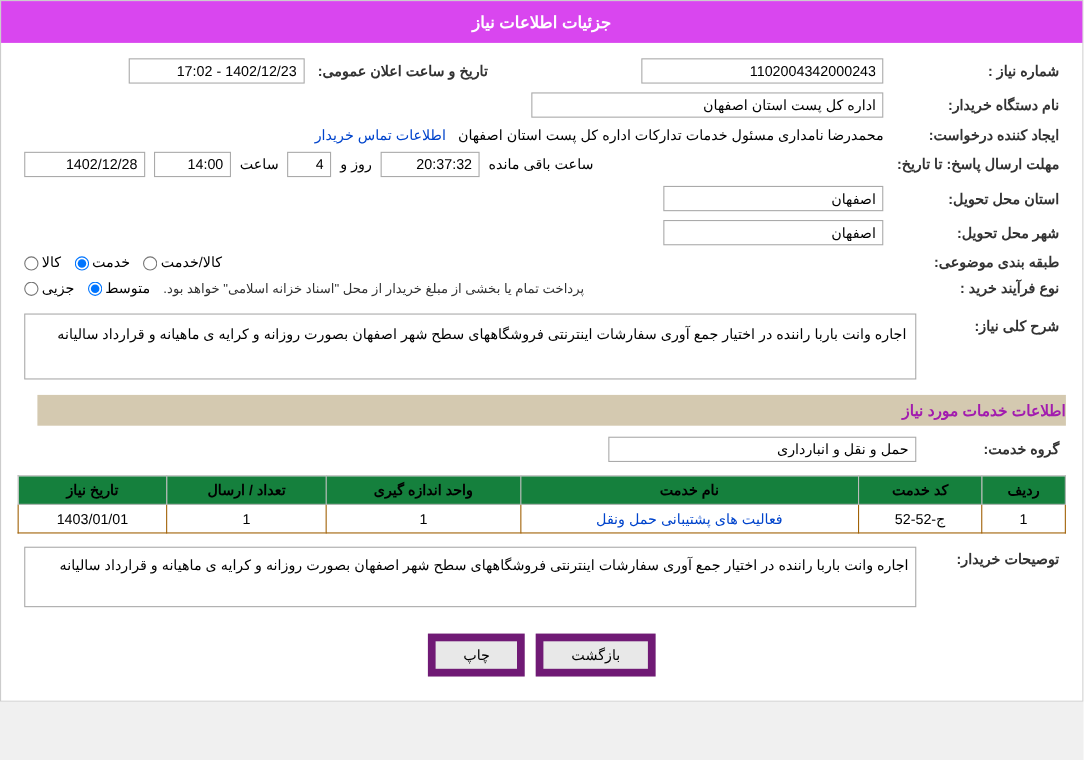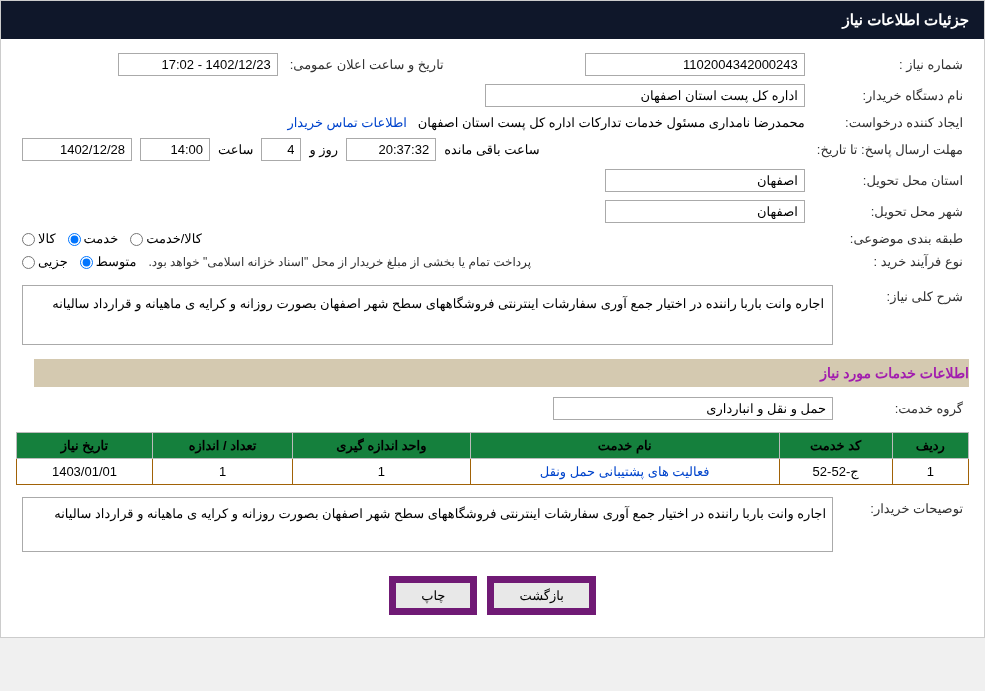--- a/index.html
+++ b/index.html
@@ -9,43 +9,43 @@
       background: #f0f0f0;
       direction: rtl;
     }
     .page-wrapper {
       max-width: 985px;
       margin: 0 auto;
       background: #fff;
       border: 1px solid #ccc;
     }
     .header-bar {
-      background: #0f172a;
+      background: #d946ef;
       color: #fff;
-      text-align: right;
+      text-align: center;
       padding: 10px 15px;
       font-size: 15px;
       font-weight: bold;
     }
     .content {
       padding: 10px 15px;
     }
     .info-table {
       width: 100%;
       border-collapse: collapse;
       margin-bottom: 8px;
     }
     .info-table td {
       padding: 4px 6px;
       vertical-align: middle;
       font-size: 13px;
     }
     .label-cell {
       color: #333;
-      font-weight: normal;
+      font-weight: bold;
       white-space: nowrap;
       text-align: right;
       width: 130px;
     }
     .value-cell {
       text-align: right;
     }
     .input-box {
       border: 1px solid #aaa;
       background: #fff;
@@ -289,21 +289,21 @@
     </tbody>
       </table>
 
     <table class="data-table">
       <thead>
         <tr>
           <th>ردیف</th>
           <th>کد خدمت</th>
           <th>نام خدمت</th>
           <th>واحد اندازه گیری</th>
-          <th>تعداد / اندازه</th>
+          <th>تعداد / ارسال</th>
           <th>تاریخ نیاز</th>
         </tr>
       </thead>
       <tbody>
         <tr class="table-row">
           <td>1</td>
           <td>ج-52-52</td>
           <td class="link-blue">فعالیت های پشتیبانی حمل ونقل</td>
           <td>1</td>
           <td>1</td>

